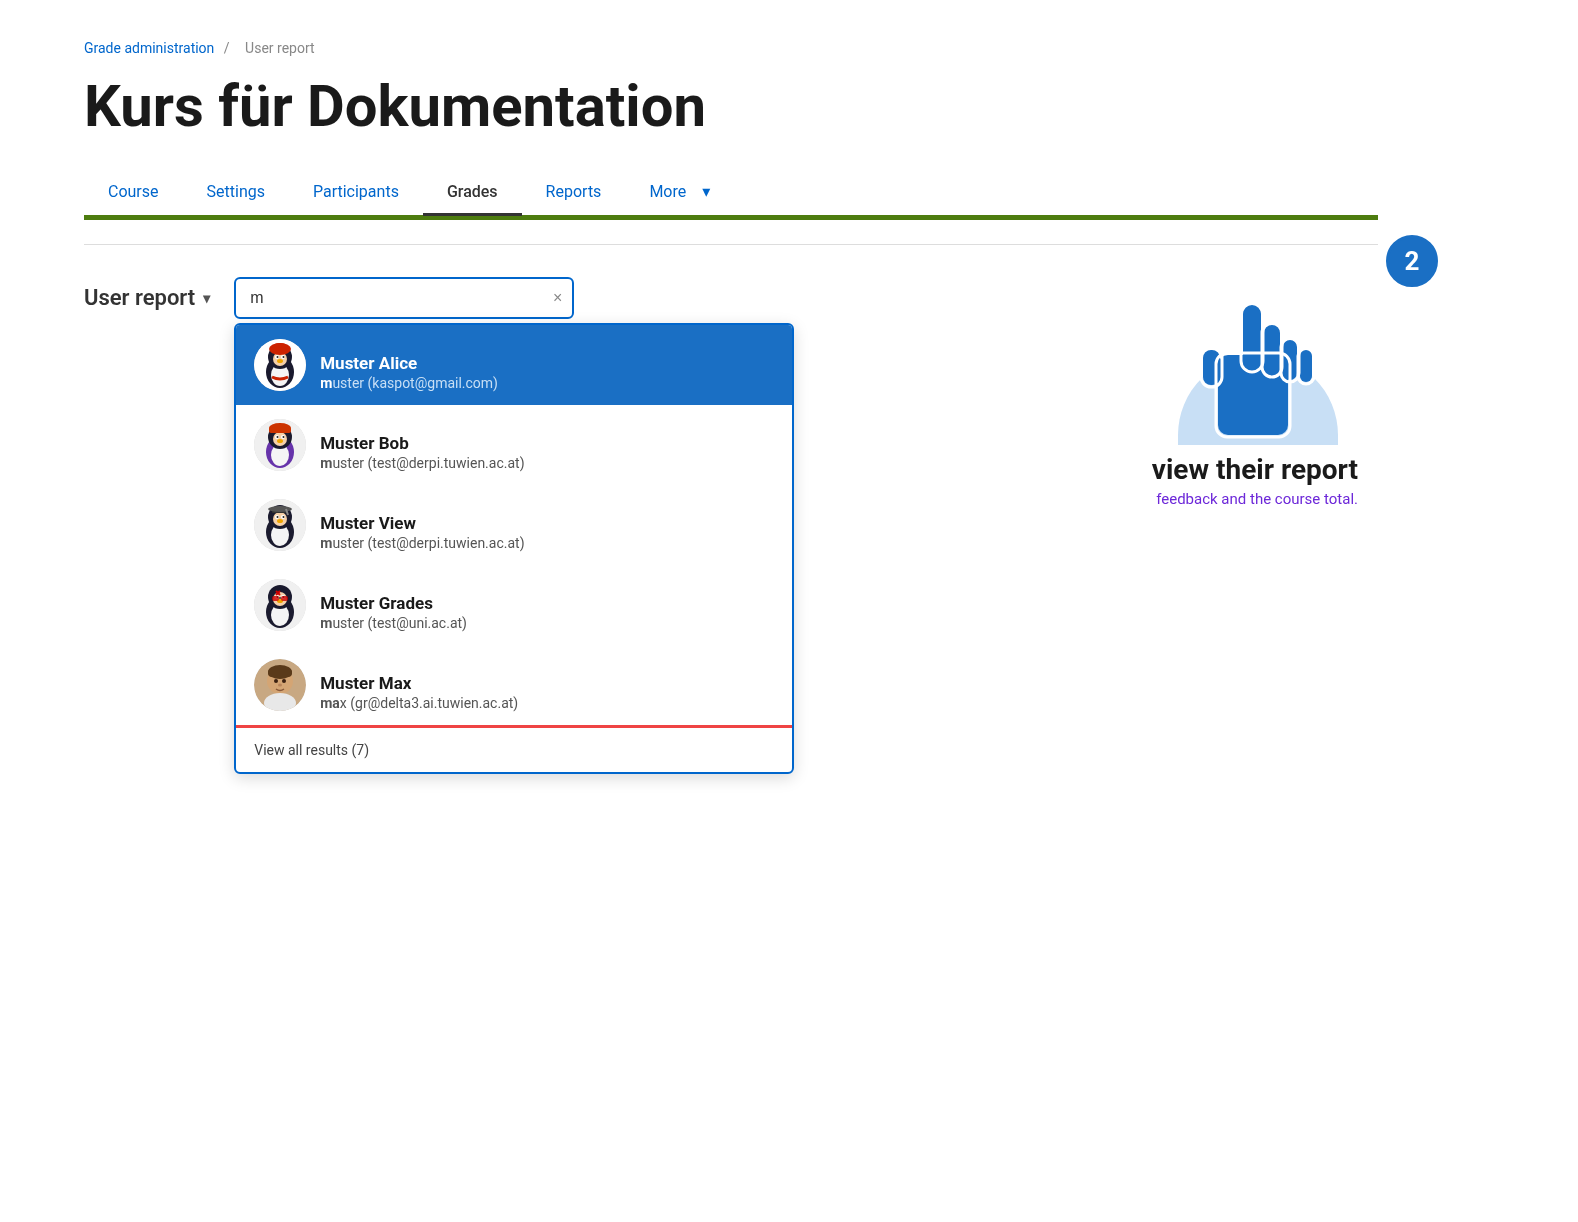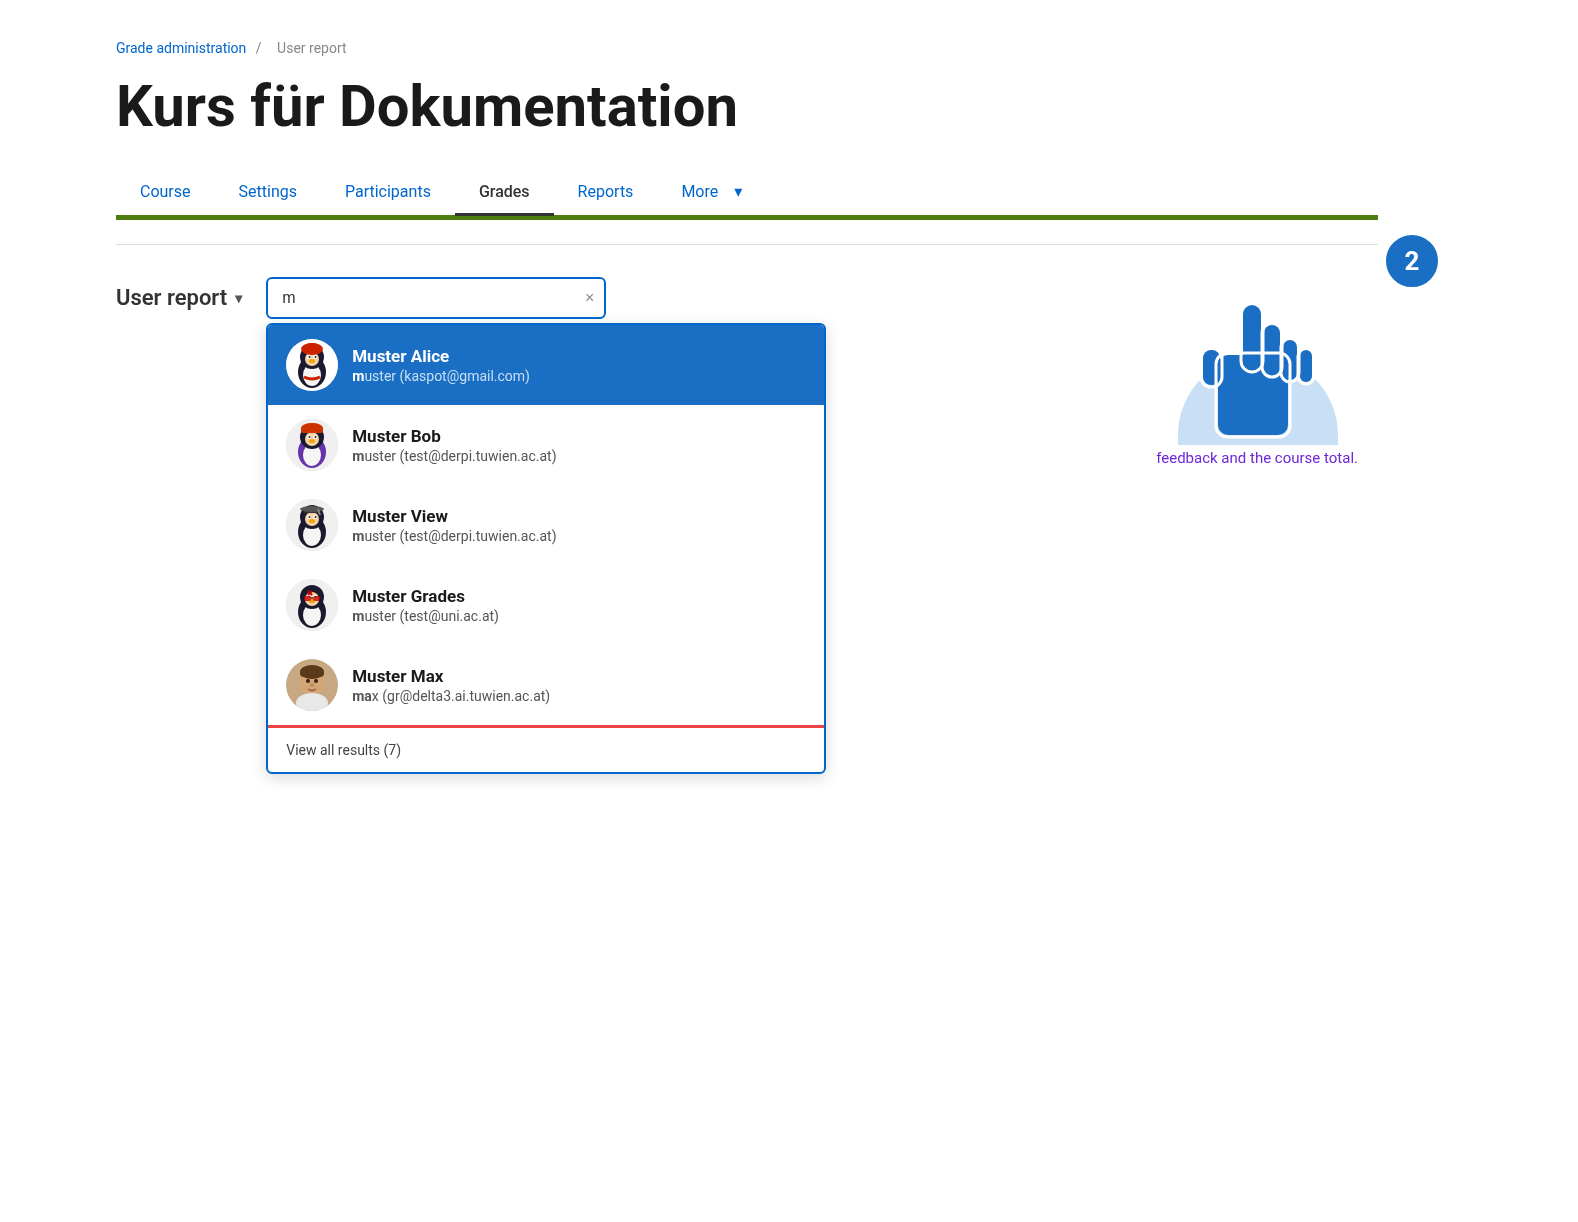--- a/index.html
+++ b/index.html
@@ -7,21 +7,21 @@
       font-family: -apple-system, BlinkMacSystemFont, 'Segoe UI', Roboto, sans-serif;
       background: #fff;
       color: #333;
       min-height: 1222px;
       width: 1578px;
       overflow-x: hidden;
     }
 
     .page-wrapper {
       max-width: 1578px;
-      padding: 40px 200px 0 116px;
+      padding: 40px 200px 0 84px;
     }
 
     .breadcrumb {
       font-size: 14px;
       color: #555;
       margin-bottom: 16px;
     }
     .breadcrumb a {
       color: #0066cc;
       text-decoration: none;
@@ -127,21 +127,21 @@
       background: #fff;
       border: 2px solid #0066cc;
       border-radius: 6px;
       box-shadow: 0 4px 16px rgba(0,0,0,0.15);
       z-index: 100;
       overflow: hidden;
     }
 
     .dropdown-item {
       display: flex;
-      align-items: center;
+      align-items: flex-end;
       gap: 14px;
       padding: 14px 18px;
       cursor: pointer;
       transition: background 0.15s;
     }
 
     .dropdown-item.selected {
       background: #1a6fc4;
     }
 
@@ -431,17 +431,18 @@
 
           <rect x="28" y="58" width="74" height="84" rx="11" fill="none" stroke="#fff" stroke-width="3"></rect>
           <rect x="53" y="8" width="22" height="69" rx="11" fill="none" stroke="#fff" stroke-width="3"></rect>
           <rect x="74" y="28" width="20" height="54" rx="10" fill="none" stroke="#fff" stroke-width="3"></rect>
           <rect x="93" y="43" width="18" height="44" rx="9" fill="none" stroke="#fff" stroke-width="3"></rect>
           <rect x="110" y="53" width="16" height="36" rx="8" fill="none" stroke="#fff" stroke-width="3"></rect>
           <rect x="13" y="53" width="21" height="39" rx="10" fill="none" stroke="#fff" stroke-width="3"></rect>
         </svg>
       </div>
 
+      <div style="font-size:28px; font-weight:700; color:#1a1a1a; text-align:right; margin-top:8px; width:320px;">view their report</div>
       <div style="font-size:15px; color:#6d28d9; text-align:right; margin-top:4px; width:320px;">feedback and the course total.</div>
     </div>
 
   </div>
 </div>
 
 </body></html>

